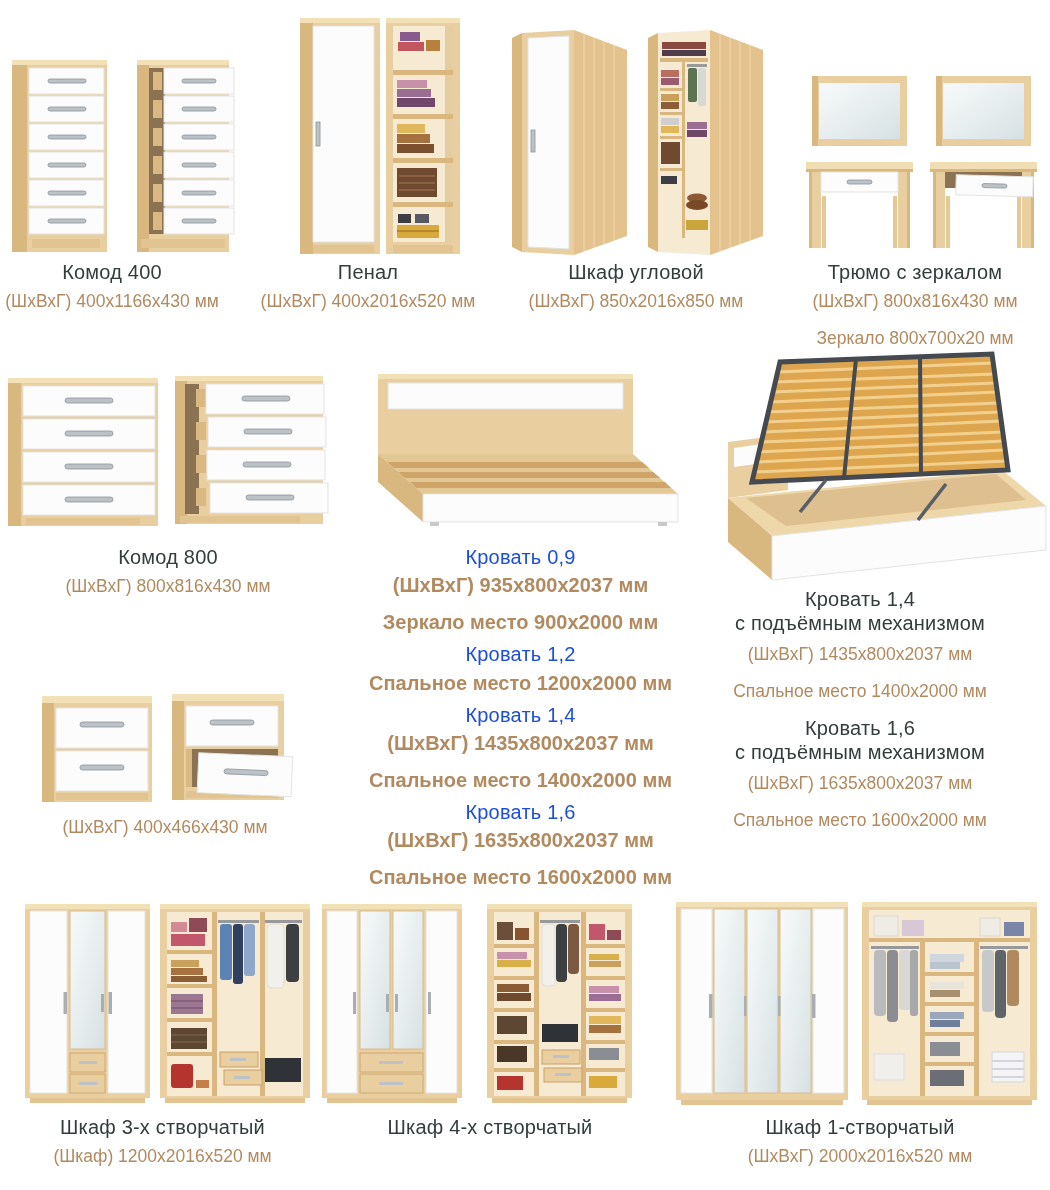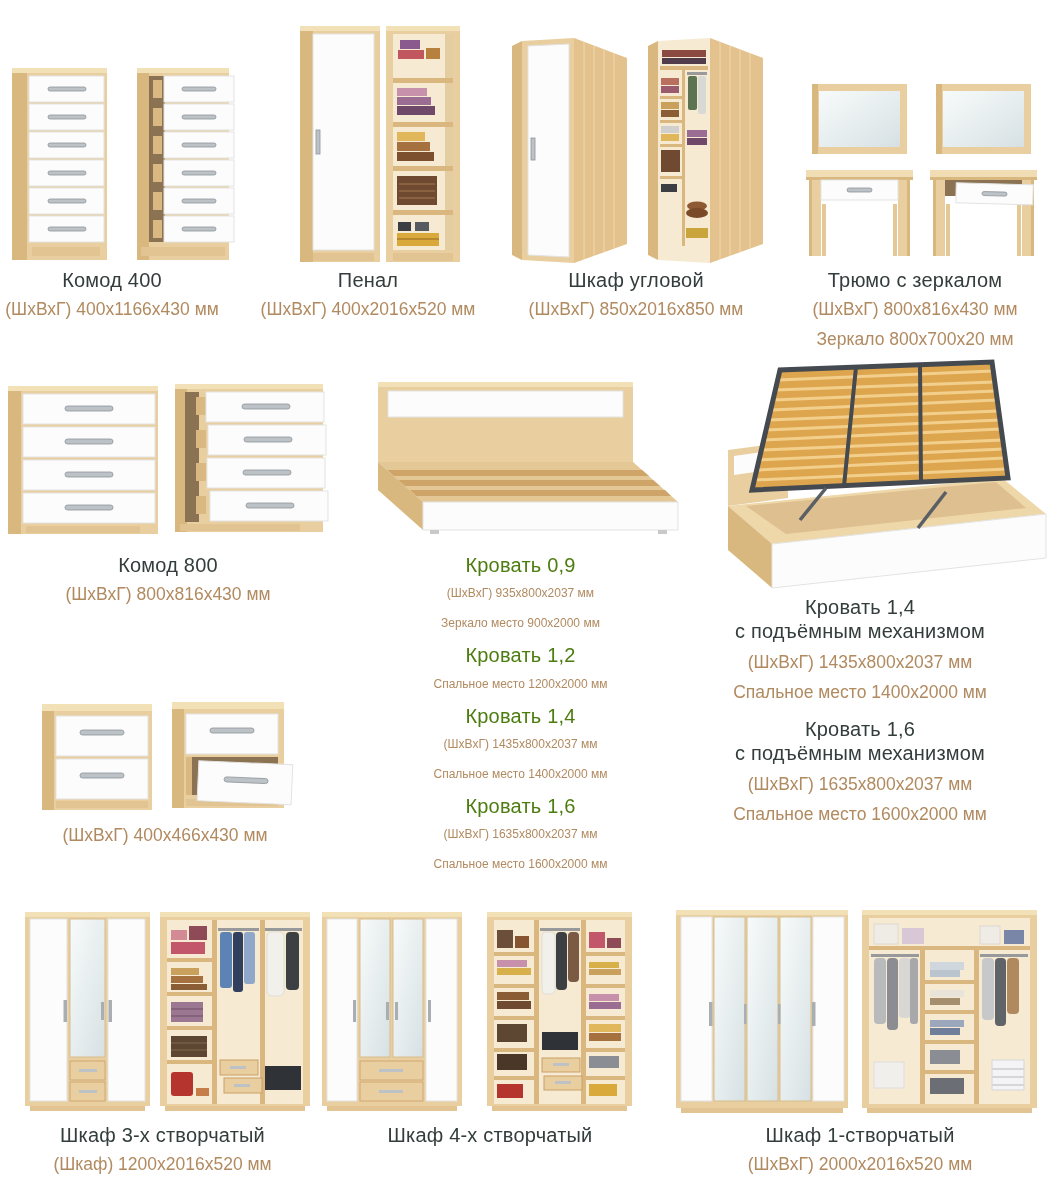--- a/index.html
+++ b/index.html
@@ -1,29 +1,29 @@
 <!DOCTYPE html>
 <html><head>
 <meta charset="utf-8">
 <style>
   * { margin:0; padding:0; box-sizing:border-box; }
   html,body { background:#ffffff; }
   body {
     width:1050px; height:1190px; position:relative; overflow:hidden;
     font-family:"Liberation Sans", sans-serif;
   }
-  .canvas { position:absolute; left:0; top:12px; width:1050px; height:938px; background:#fff; }
+  .canvas { position:absolute; left:0; top:4px; width:1050px; height:938px; background:#fff; }
   .img { position:absolute; line-height:0; }
   .cap { position:absolute; text-align:center; }
   .cap .t  { font-size:20px; line-height:24px; color:#333d3c; letter-spacing:.2px; }
   .cap .d  { font-size:17.5px; line-height:22px; color:#b18a60; margin-top:6px; }
-  .cap .d + .d { margin-top:8px; }
+  .cap .d + .d { margin-top:15px; }
   .bc { margin-bottom:9px; }
-  .bc .t { font-size:20px; line-height:24px; color:#4d7c0f; }
-  .bc .d { font-size:12px; line-height:22px; color:#b18a60; }
+  .bc .t { font-size:20px; line-height:24px; color:#1d4ed8; }
+  .bc .d { font-size:20px; line-height:22px; color:#b18a60;font-weight:bold; }
   .bc .d.first { margin-top:5px; }
   .bc2 .d.first { margin-top:8px; }
   .bc2 + .bc2 { margin-top:14px; }
   svg { display:block; }
 </style>
 </head>
 <body>
 
 <div class="canvas">
 

